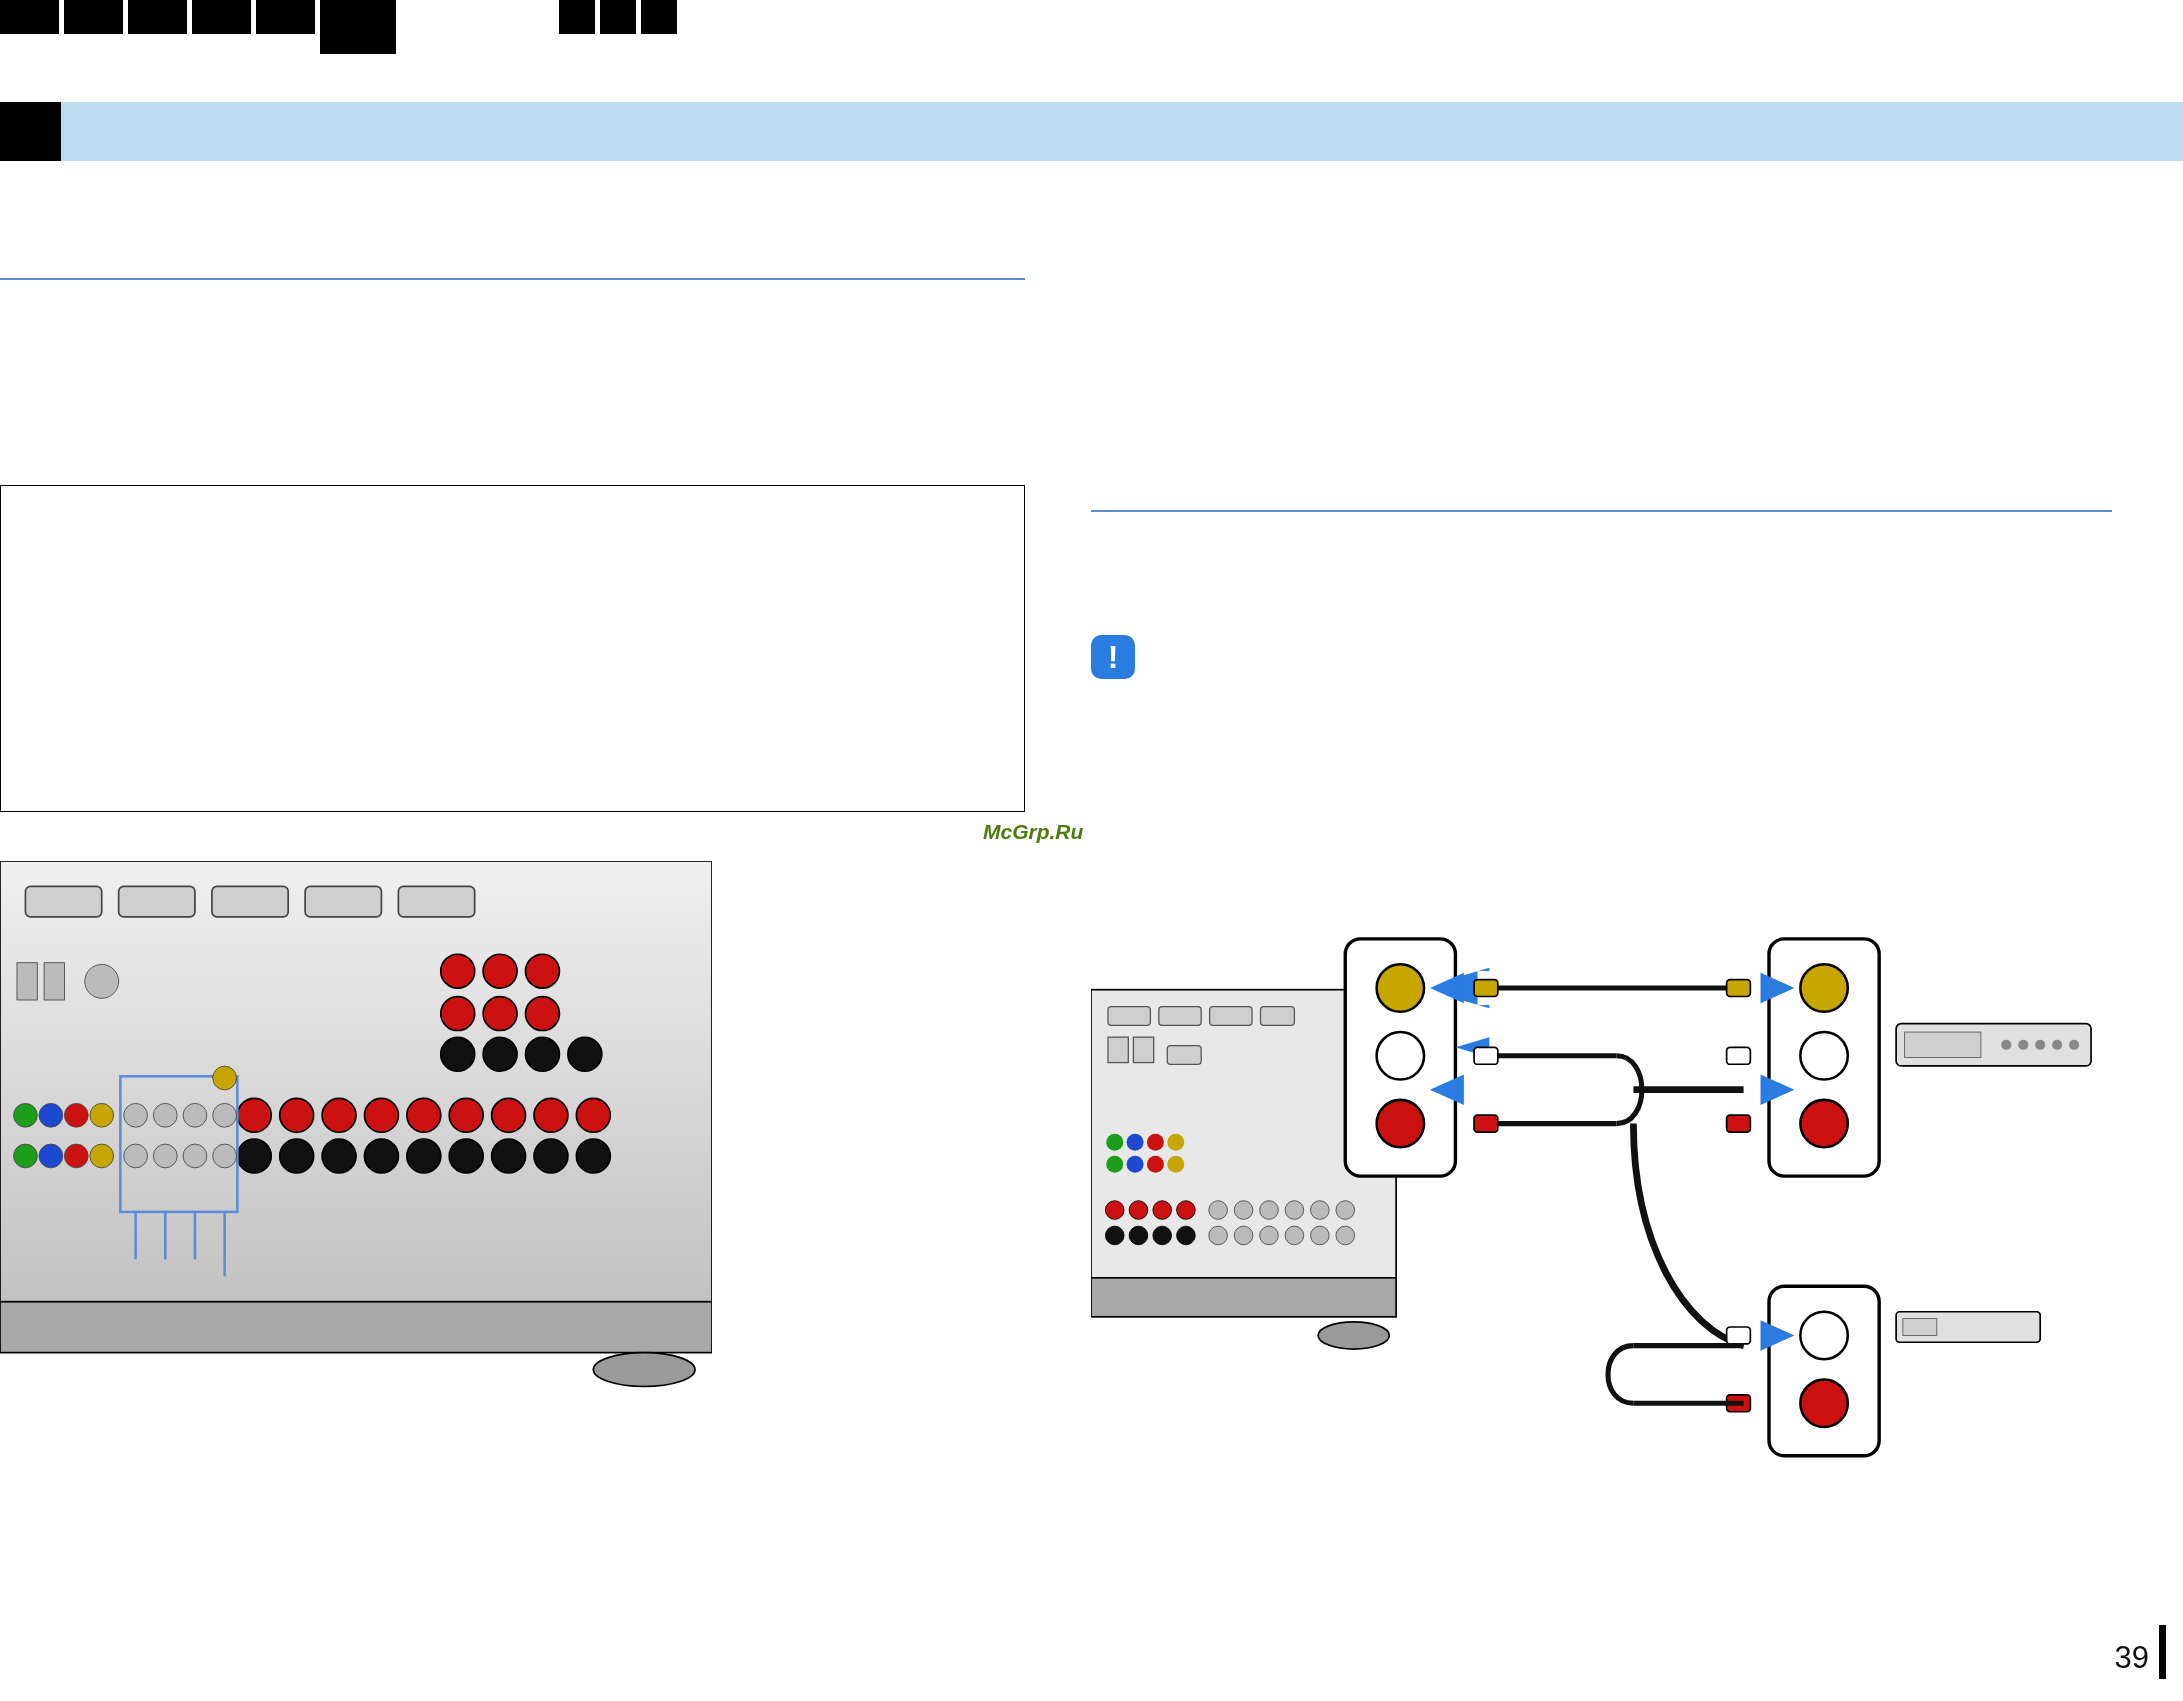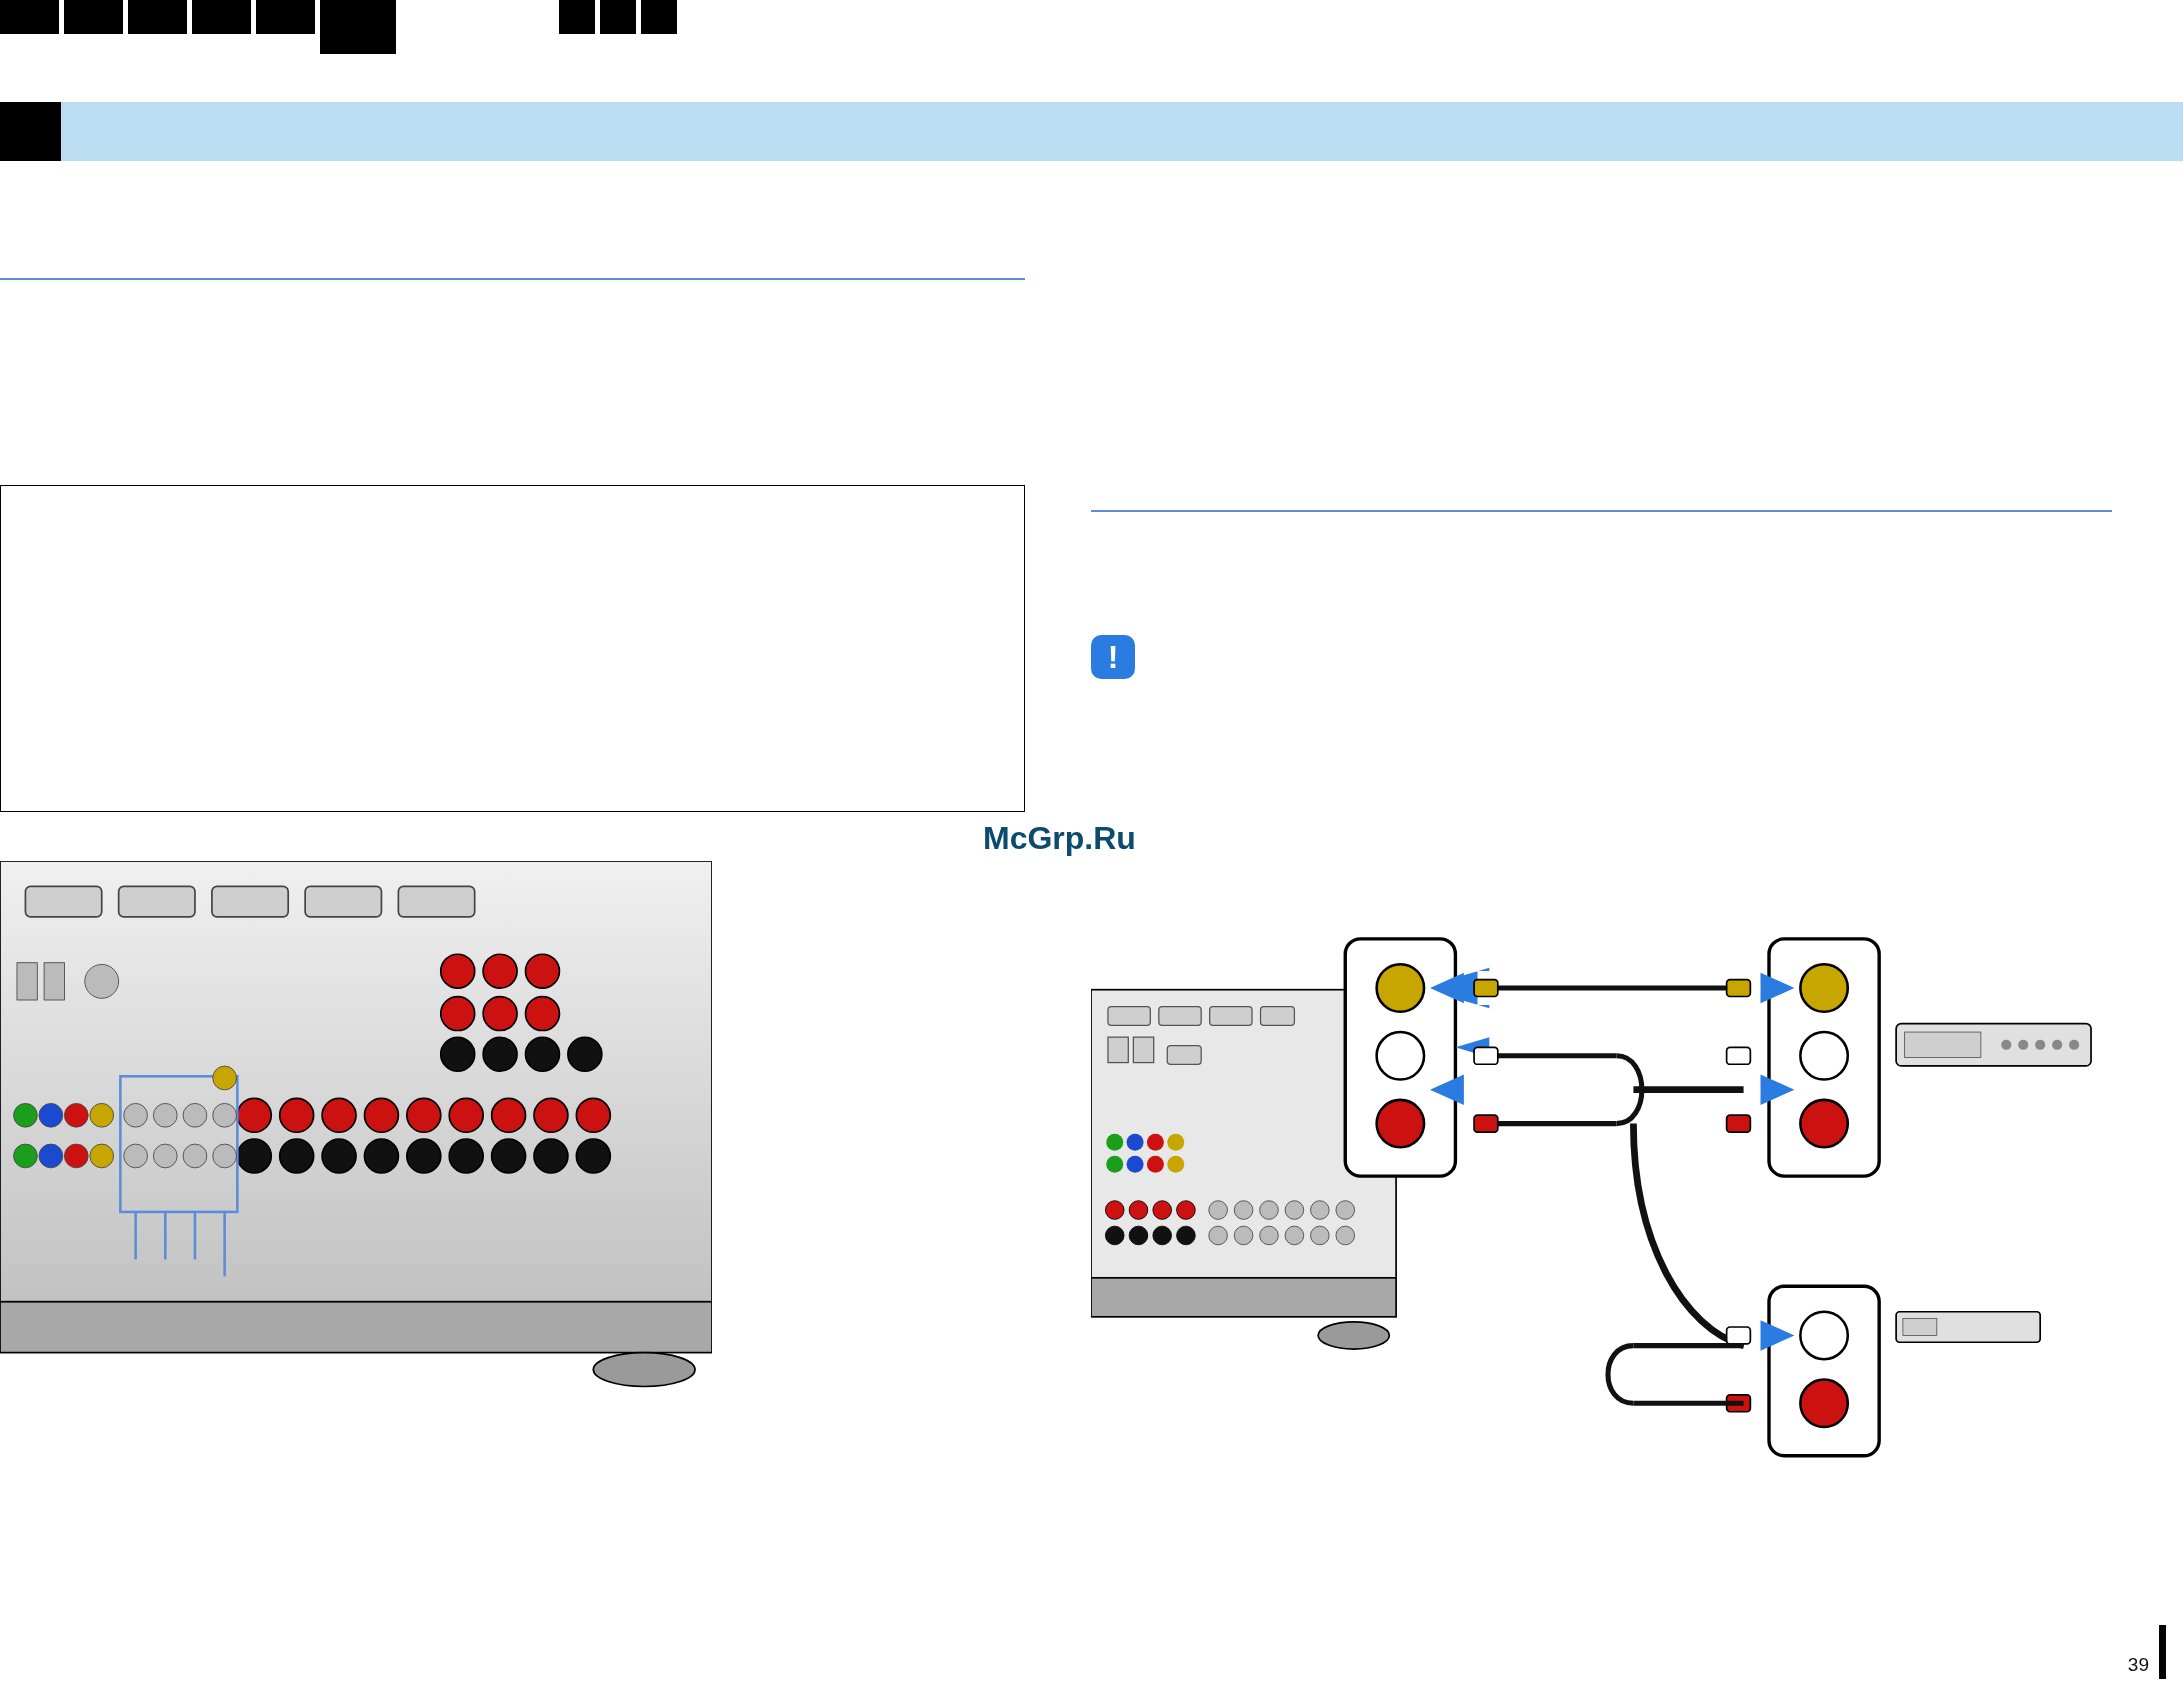--- a/index.html
+++ b/index.html
@@ -20,28 +20,28 @@
 .rule1{top:278px;left:0;width:1025px}
 .rule2{top:510px;left:1091px;width:1021px}
 
 
 .infobox{position:absolute;top:485px;left:0;width:1025px;height:327px;border:1.7px solid #000}
 
 
 .note-icon{position:absolute;top:635px;left:1091px;width:44px;height:44px;background:#2a7ce0;border-radius:10.2px;display:flex;align-items:center;justify-content:center;color:#fff;font-weight:bold;font-size:32px}
 
 
-.wm{position:absolute;top:820px;left:983px;font-size:32px;font-weight:bold;color:#0c4a6e}
+.wm{position:absolute;top:820px;left:983px;font-size:21px;font-style:italic;font-weight:bold;color:#4d7c0f}
 
 
 .panelimg{position:absolute;top:861px;left:0;width:712px}
 .panelimg2{position:absolute;top:888px;left:1091px;width:1017px}
 
 
-.pgnum{position:absolute;right:34px;bottom:25.4px;font-size:19px}
+.pgnum{position:absolute;right:34px;bottom:25.4px;font-size:31px}
 .pgnum-bar{position:absolute;right:17px;bottom:22px;width:6.8px;height:54px;background:#000}
 </style>
 </head>
 <body>
 
 <div class="page">
 
   <div class="tabs">
     <div class="tab"></div>
     <div class="tab"></div>

